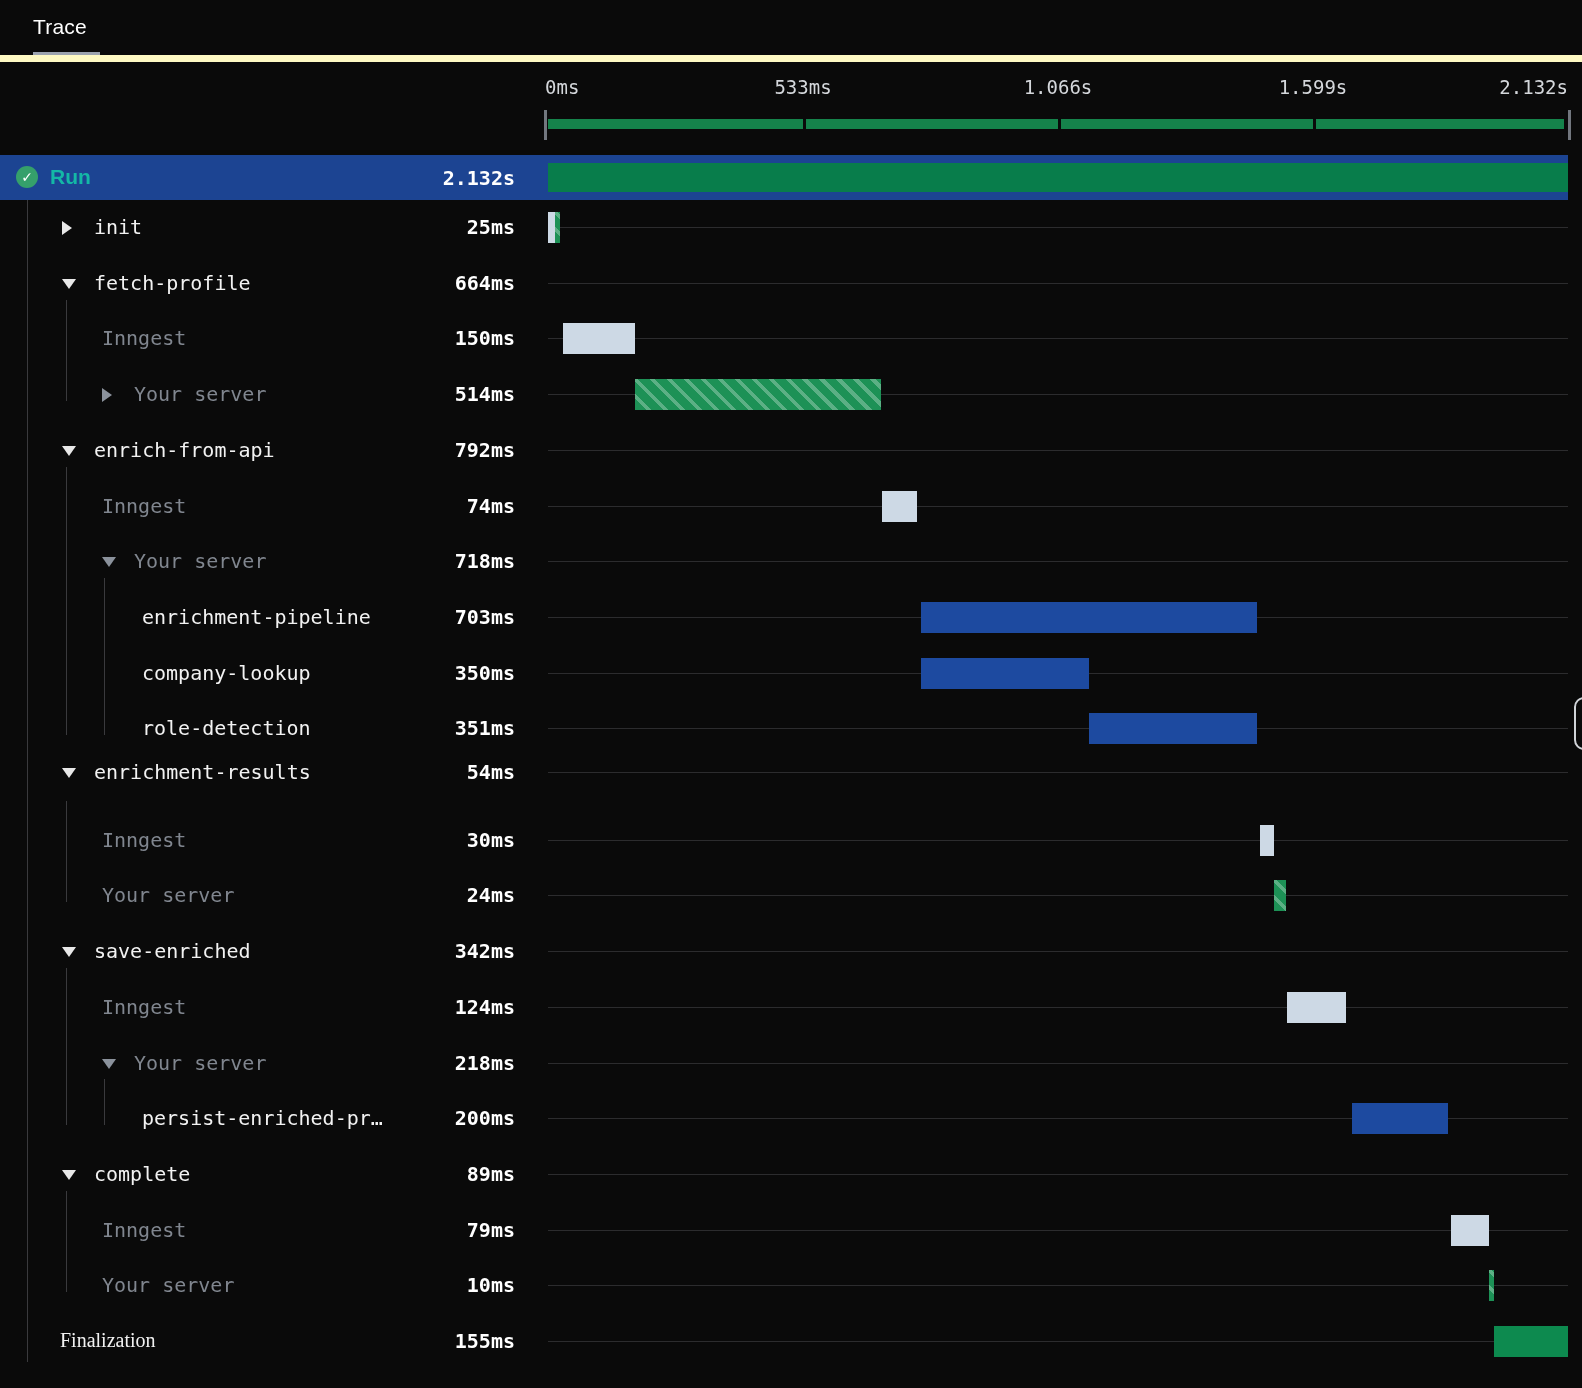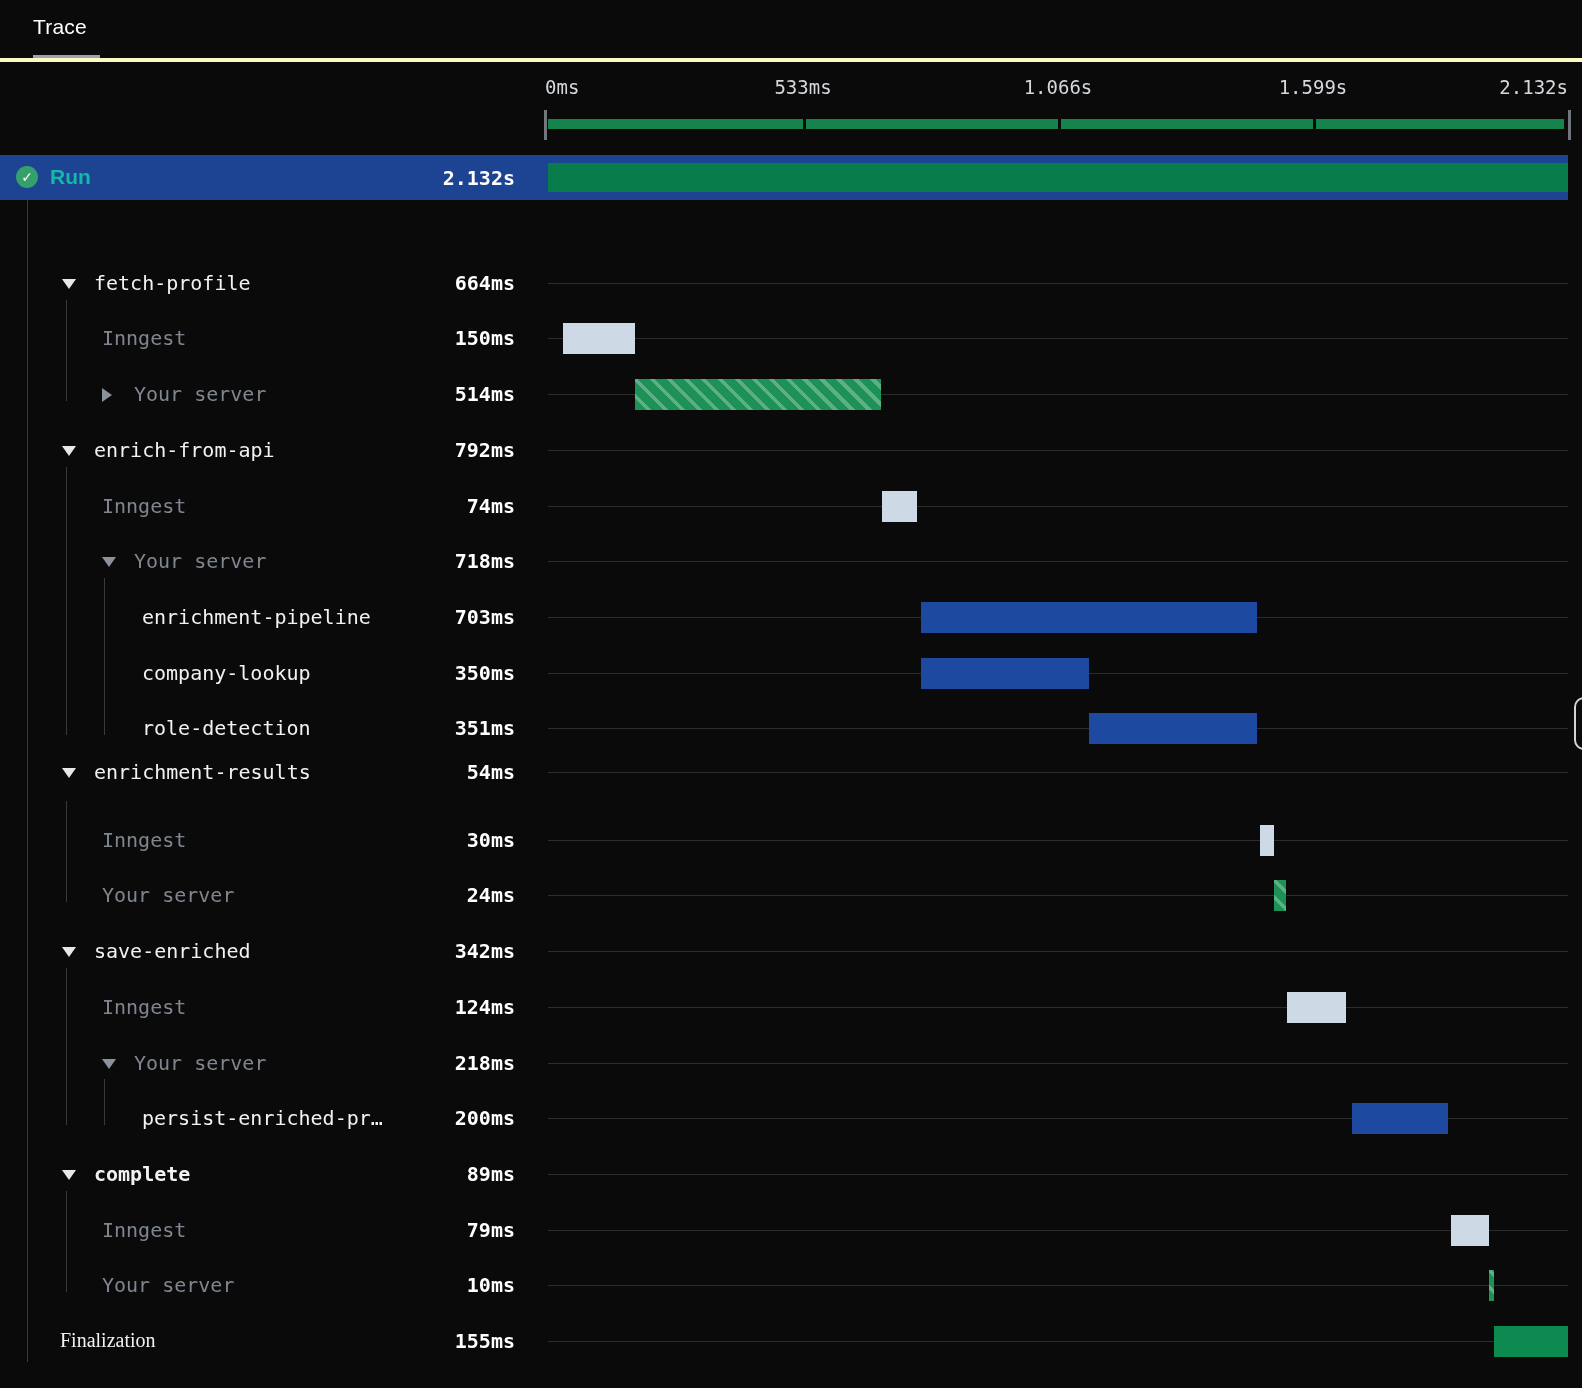--- a/index.html
+++ b/index.html
@@ -8,21 +8,21 @@
     background: #0a0a0a;
     font-family: "DejaVu Sans Mono", monospace;
     position: relative;
     overflow: hidden;
   }
   #app { position: absolute; inset: 0; overflow: hidden; }
 
   
   .tabbar {
     position: absolute; top: 0; left: 0; width: 1582px; height: 62px;
-    border-bottom: 4px solid #fef9c3;
+    border-bottom: 7px solid #fef9c3;
   }
   .tab {
     position: absolute; left: 33px; top: 15px;
     font-family: "Liberation Sans", sans-serif;
     font-size: 21px; color: #ffffff; letter-spacing: .2px;
   }
   .tab-underline {
     position: absolute; left: 33px; bottom: 0px; width: 67px; height: 3px;
     background: #9ca3af;
   }
@@ -129,20 +129,28 @@
     </div>
 
   <div class="run-row">
     <div class="run-status">✓</div>
     <div class="run-label">Run</div>
     <div class="run-dur">2.132s</div>
     <div class="run-bar" id="runBar" style="left: 548px; width: 1020px;"></div>
   </div>
 
   <div class="rows" id="rows">
+      <div class="row" style="top: 0px;">
+        <div class="track" style="left: 548px; width: 1020px;"></div>
+        <div class="tri collapsed" style="left: 62px;"></div>
+        <div class="lbl" style="left: 94px;">init</div>
+        <div class="dur">25ms</div>
+        <div class="bar light" style="left: 548px; width: 7.17636px;"></div>
+        <div class="bar hatch" style="left: 555.176px; width: 4.78424px;"></div>
+      </div>
       <div class="row" style="top: 55.7px;">
         <div class="track" style="left: 548px; width: 1020px;"></div>
         <div class="tri expanded" style="left: 62px;"></div>
         <div class="lbl" style="left: 94px;">fetch-profile</div>
         <div class="dur">664ms</div>
       </div>
       <div class="row" style="top: 111.4px;">
         <div class="track" style="left: 548px; width: 1020px;"></div>
         <div class="lbl muted" style="left: 102px;">Inngest</div>
         <div class="dur">150ms</div>
@@ -229,21 +237,21 @@
       </div>
       <div class="row" style="top: 891.2px;">
         <div class="track" style="left: 548px; width: 1020px;"></div>
         <div class="lbl" style="left: 142px;">persist-enriched-pr…</div>
         <div class="dur">200ms</div>
         <div class="bar blue" style="left: 1352.23px; width: 95.6848px;"></div>
       </div>
       <div class="row" style="top: 946.9px;">
         <div class="track" style="left: 548px; width: 1020px;"></div>
         <div class="tri expanded" style="left: 62px;"></div>
-        <div class="lbl" style="left: 94px; font-weight: bold;">complete</div>
+        <div class="lbl" style="left: 94px;">complete</div>
         <div class="dur">89ms</div>
       </div>
       <div class="row" style="top: 1002.6px;">
         <div class="track" style="left: 548px; width: 1020px;"></div>
         <div class="lbl muted" style="left: 102px;">Inngest</div>
         <div class="dur">79ms</div>
         <div class="bar light" style="left: 1450.79px; width: 37.7955px;"></div>
       </div>
       <div class="row" style="top: 1058.3px;">
         <div class="track" style="left: 548px; width: 1020px;"></div>

